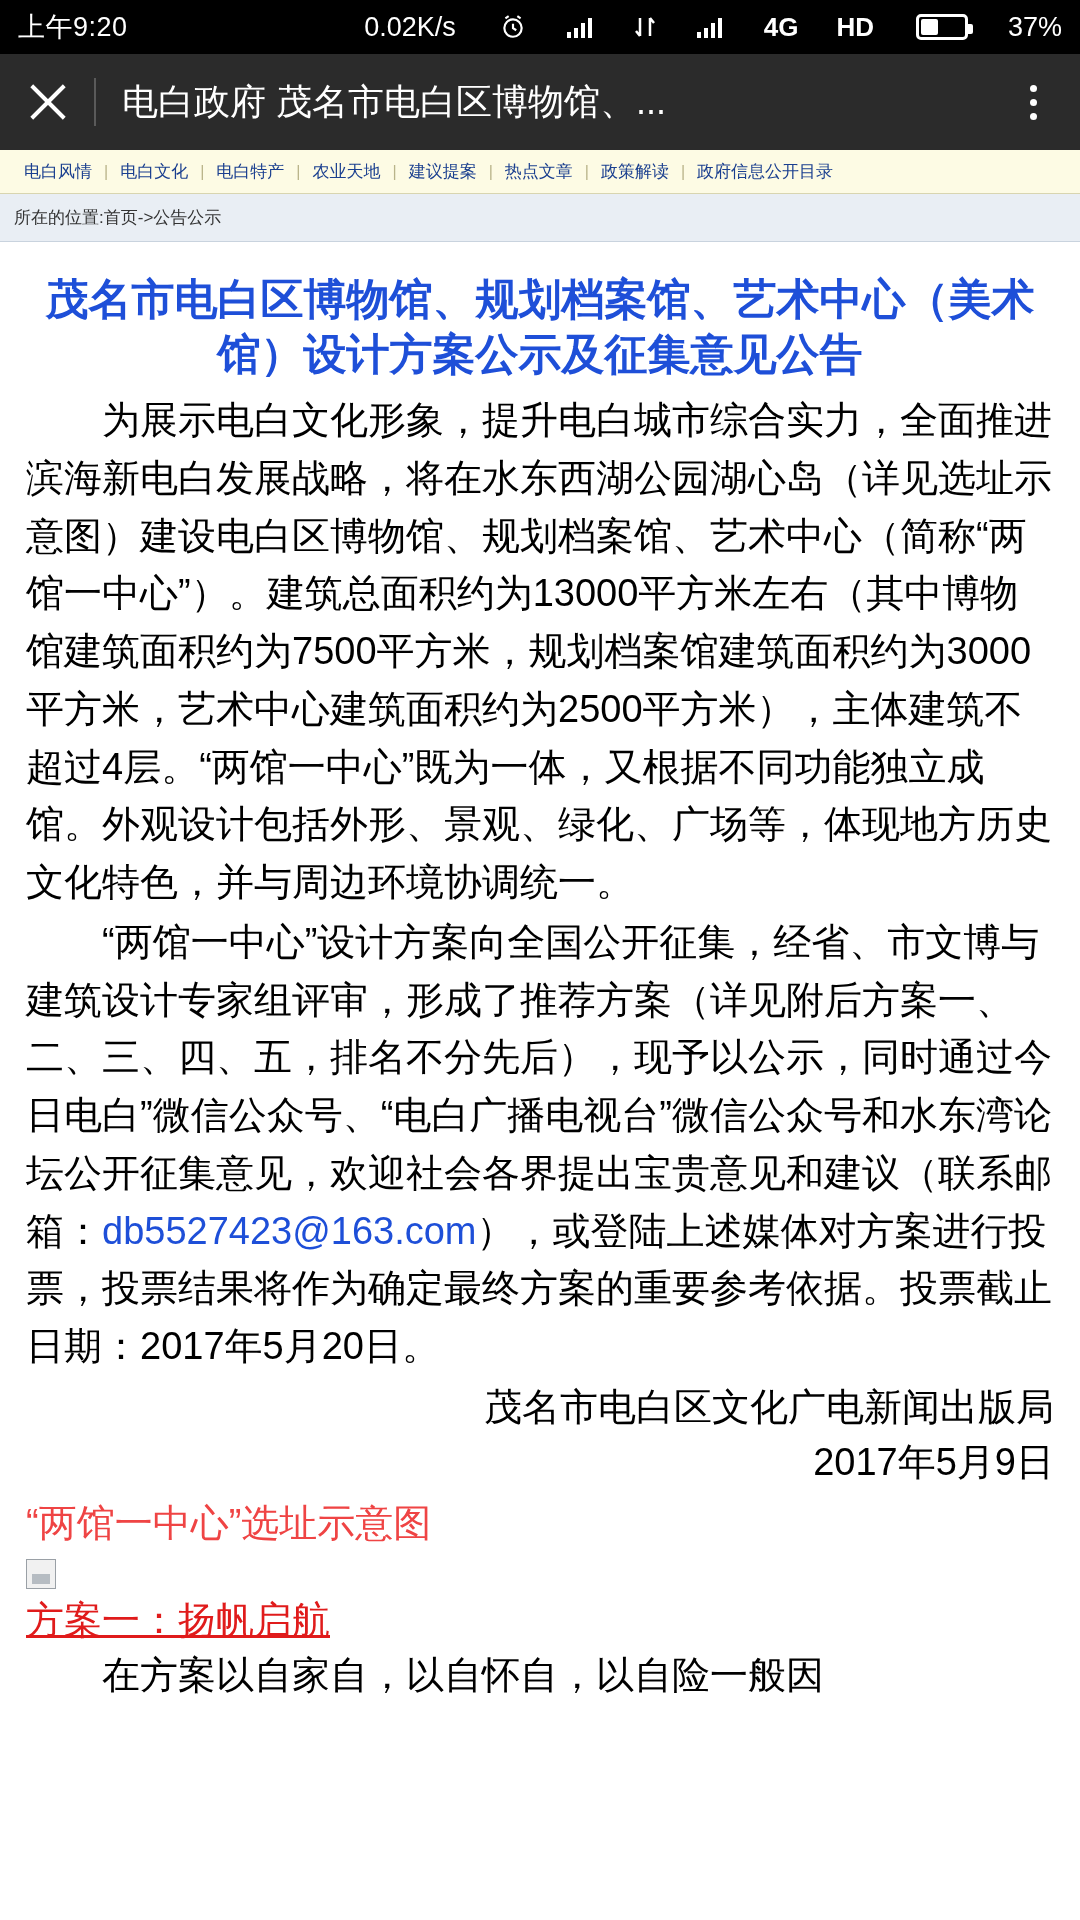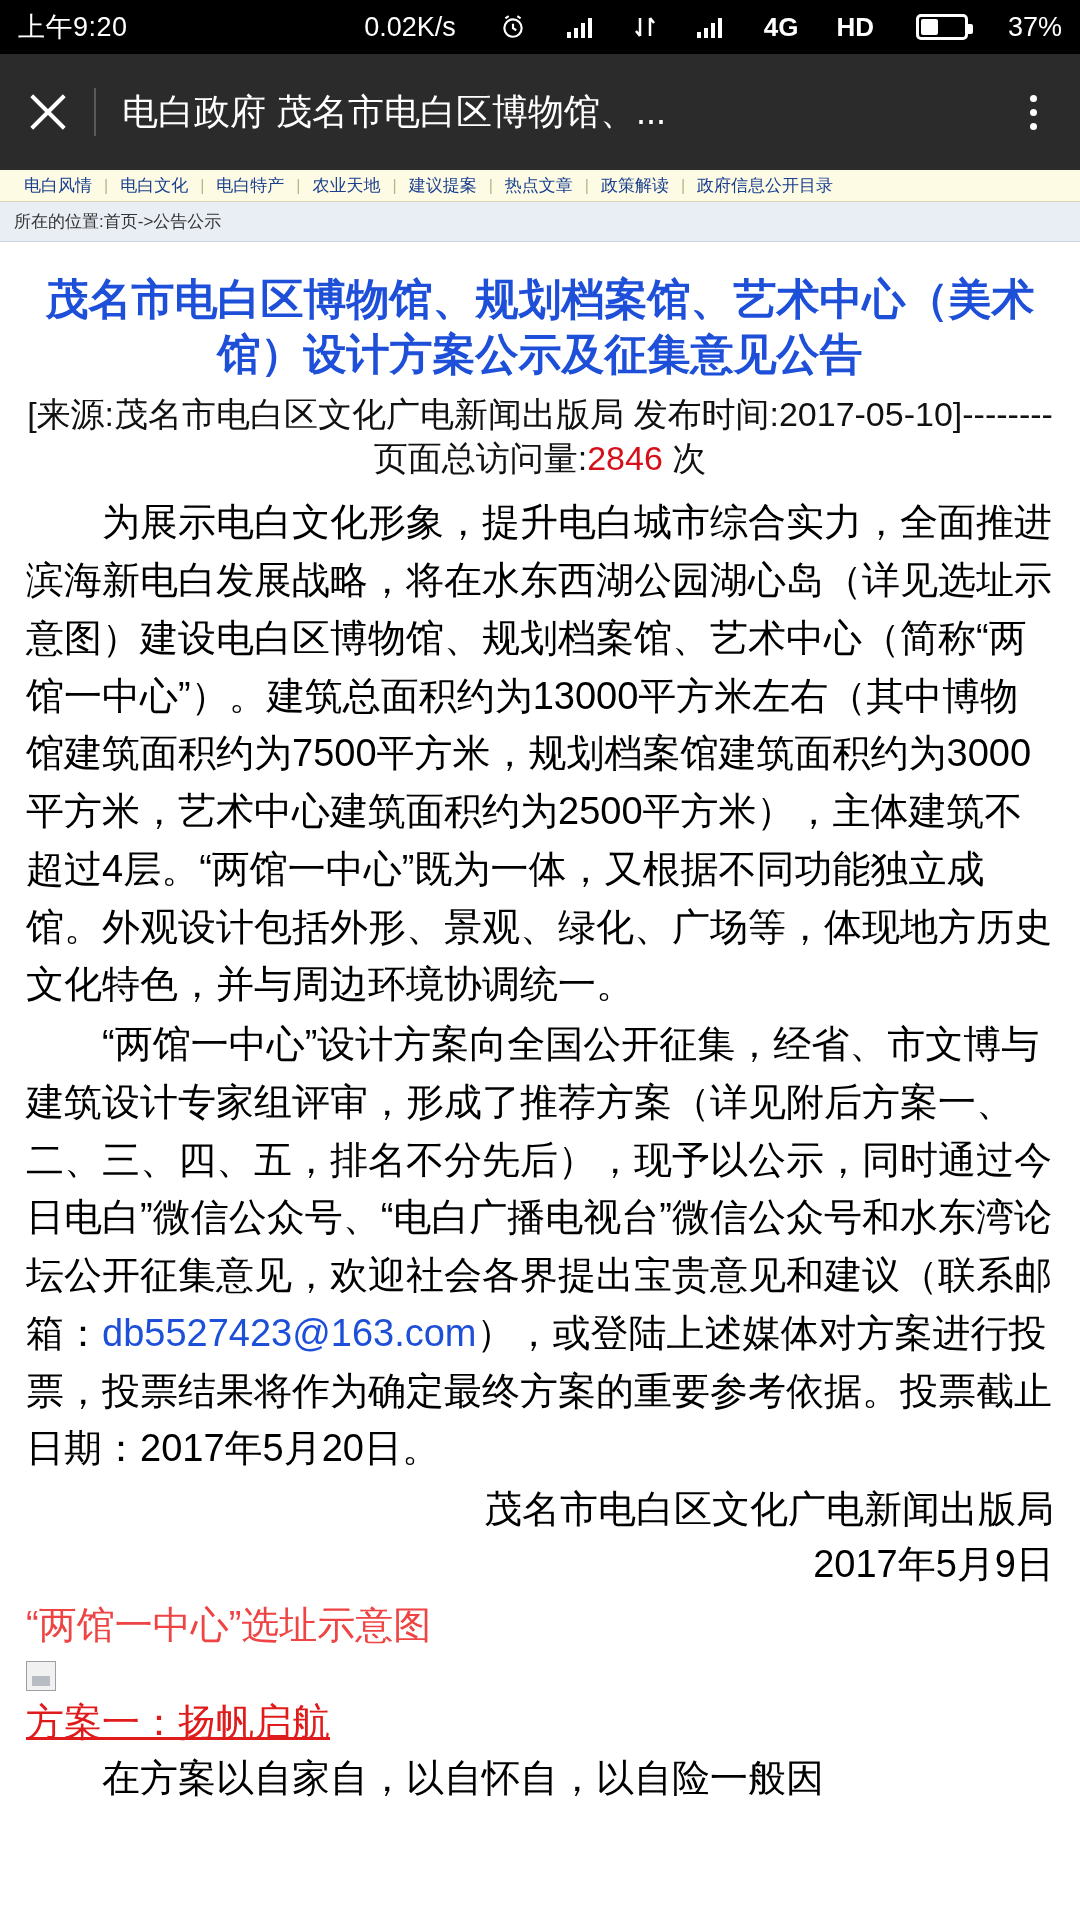--- a/index.html
+++ b/index.html
@@ -37,21 +37,21 @@
     width: 5px; height: 10px; background: #fff; border-radius: 0 2px 2px 0;
   }
   .sb-battery .fill {
     position: absolute; left: 2px; top: 2px; bottom: 2px;
     width: 37%; background: #ffffff; border-radius: 2px;
   }
   .sb-pct { font-size: 27px; margin-left: 6px; }
 
   
   .titlebar {
-    height: 116px;
+    height: 96px;
     background: #2b2b2b;
     display: flex;
     align-items: center;
     color: #ffffff;
     padding: 0 22px;
   }
   .close-x {
     width: 52px; height: 52px;
     position: relative;
     margin-right: 20px;
@@ -75,40 +75,40 @@
     flex: 1;
   }
   .kebab { width: 50px; flex: none; display: flex; flex-direction: column;
            align-items: center; gap: 7px; }
   .kebab i { width: 7px; height: 7px; border-radius: 50%; background: #fff; display: block; }
 
   
   .navstrip {
     background: #fdfbe4;
     border-bottom: 1px solid #d8d5b0;
-    height: 32px;
+    height: 44px;
     display: flex;
     align-items: center;
     padding: 0 12px;
     overflow: hidden;
   }
   .navstrip a {
     color: #1a3f8f;
     font-size: 17px;
     text-decoration: none;
     padding: 0 12px;
     white-space: nowrap;
   }
   .navstrip .sep { color: #b9b48a; font-size: 16px; }
 
   
   .breadcrumb {
     background: #e9eef4;
     border-bottom: 1px solid #c9d3de;
-    height: 40px;
+    height: 48px;
     display: flex;
     align-items: center;
     padding: 0 14px;
     font-size: 17px;
     color: #333;
   }
 
   
   .content {
     padding: 18px 26px 0 26px;
@@ -261,23 +261,20 @@
 </div>
 
 <div class="breadcrumb">
   <span>所在的位置:首页-&gt;公告公示</span>
 </div>
 
 <div class="content">
 
   <h1 class="headline">茂名市电白区博物馆、规划档案馆、艺术中心（美术馆）设计方案公示及征集意见公告</h1>
 
-  <div class="meta">
-    <span>[来源:茂名市电白区文化广电新闻出版局 发布时间:2017-05-10]--------页面总访问量:</span><span class="count">2846</span><span> 次</span>
-  </div>
 
   <p class="body-para">为展示电白文化形象，提升电白城市综合实力，全面推进滨海新电白发展战略，将在水东西湖公园湖心岛（详见选址示意图）建设电白区博物馆、规划档案馆、艺术中心（简称“两馆一中心”）。建筑总面积约为13000平方米左右（其中博物馆建筑面积约为7500平方米，规划档案馆建筑面积约为3000平方米，艺术中心建筑面积约为2500平方米），主体建筑不超过4层。“两馆一中心”既为一体，又根据不同功能独立成馆。外观设计包括外形、景观、绿化、广场等，体现地方历史文化特色，并与周边环境协调统一。</p>
 
   <p class="body-para">
     <span>“两馆一中心”设计方案向全国公开征集，经省、市文博与建筑设计专家组评审，形成了推荐方案（详见附后方案一、二、三、四、五，排名不分先后），现予以公示，同时通过今日电白”微信公众号、“电白广播电视台”微信公众号和水东湾论坛公开征集意见，欢迎社会各界提出宝贵意见和建议（联系邮箱：</span><span class="email">db5527423@163.com</span><span>），或登陆上述媒体对方案进行投票，投票结果将作为确定最终方案的重要参考依据。投票截止日期：2017年5月20日。</span>
   </p>
 
   <div class="signature">
     <div>茂名市电白区文化广电新闻出版局</div>
     <div>2017年5月9日</div>

